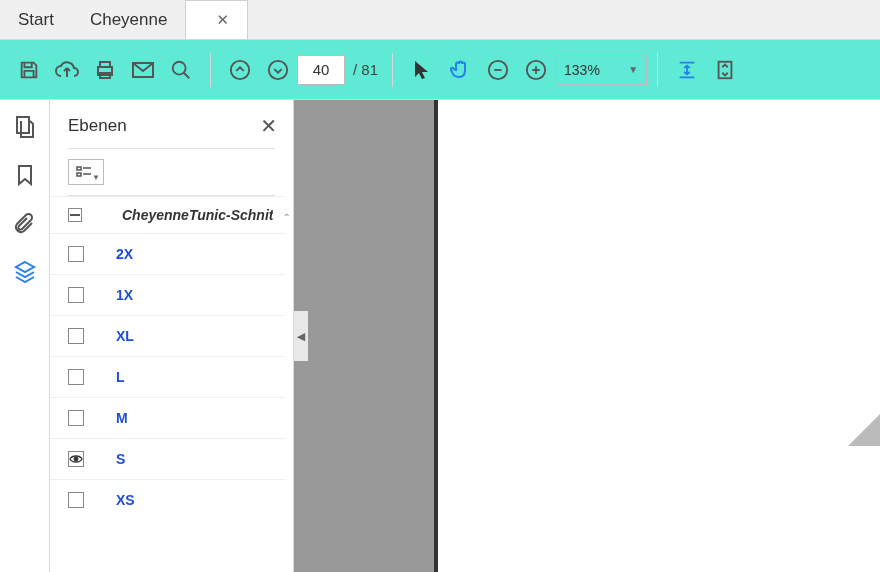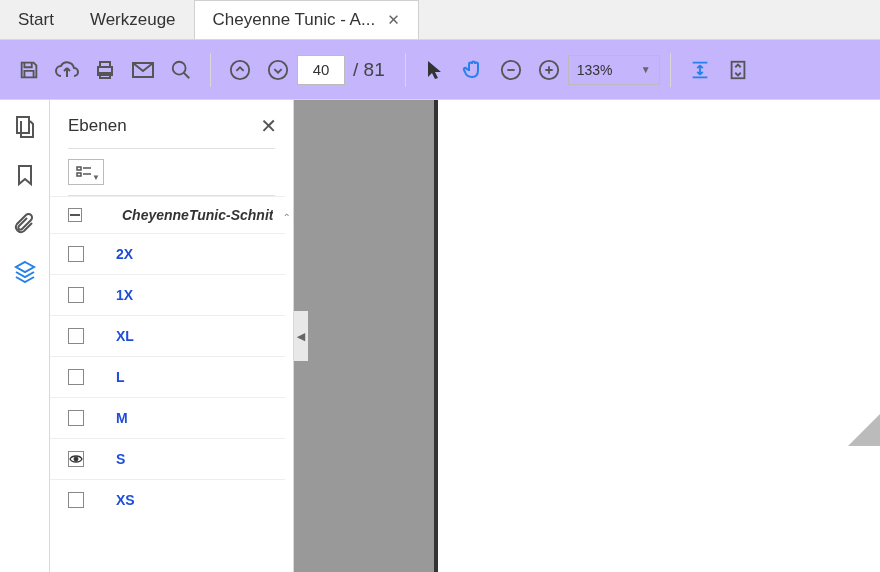--- a/index.html
+++ b/index.html
@@ -3,25 +3,25 @@
 <meta charset="utf-8">
 <style>
   * { box-sizing: border-box; margin: 0; padding: 0; }
   body { font-family: "Segoe UI", Arial, sans-serif; font-size: 14px; color: #333; width: 880px; height: 572px; background: #fff; overflow: hidden; position: relative; }
   
   .tabbar { display: flex; height: 40px; background: #f0f0f0; border-bottom: 1px solid #d8d8d8; }
   .tab { padding: 14px 18px; display: flex; align-items: center; font-size: 17px; color: #333; cursor: pointer; position: relative; }
   .tab.active { background: #fff; border: 1px solid #d0d0d0; border-bottom: none; }
   .tab .close { margin-left: 12px; font-size: 15px; color: #666; }
   
-  .toolbar { display: flex; align-items: center; height: 60px; padding: 0 10px; border-bottom: 1px solid #d8d8d8; background: #c4b5fd; }
+  .toolbar { display: flex; align-items: center; height: 60px; padding: 0 10px; border-bottom: 1px solid #d8d8d8; background: #5eead4; }
   .tool { width: 38px; height: 38px; display: flex; align-items: center; justify-content: center; color: #555; cursor: pointer; }
   .sep { width: 1px; height: 34px; background: #d8d8d8; margin: 0 10px; }
   .pageinput { width: 48px; height: 30px; text-align: center; border: 1px solid #bbb; font-size: 15px; color: #333; }
-  .pagetotal { margin: 0 10px 0 8px; font-size: 19px; color: #444; }
+  .pagetotal { margin: 0 4px 0 8px; font-size: 15px; color: #444; }
   .zoom-select { width: 92px; height: 30px; border: 1px solid #bbb; display: flex; align-items: center; justify-content: space-between; padding: 0 8px; font-size: 14px; color: #333; }
   .zoom-select .caret { font-size: 10px; color: #666; }
 
   .body { display: flex; height: calc(100% - 100px); position: relative; }
   
   .rail { width: 50px; border-right: 1px solid #d8d8d8; display: flex; flex-direction: column; align-items: center; padding-top: 12px; gap: 18px; }
   .rail-item { width: 30px; height: 30px; display: flex; align-items: center; justify-content: center; color: #555; cursor: pointer; }
   .rail-item.active { color: #2680eb; }
 
   .panel { width: 244px; border-right: 1px solid #d8d8d8; display: flex; flex-direction: column; position: relative; }
@@ -52,24 +52,23 @@
   .blue-icon { color:#2680eb; }
 </style>
 </head>
 <body>
 
 <div class="tabbar">
   <div class="tab">
       <span>Start</span>
     </div>
   <div class="tab">
-      <span>Werkzeuge</span>
+      <span>Cheyenne</span>
     </div>
   <div class="tab active">
-    <span>Cheyenne Tunic - A...</span>
     <span class="close">✕</span>
   </div>
 </div>
 
 <div class="toolbar">
   <div class="tool">
       <svg width="22" height="22" viewBox="0 0 24 24" stroke="#555" fill="none" stroke-width="2">
         <path d="M4 4h13l3 3v13H4z"></path>
         <path d="M7 4v5h8V4"></path>
         <path d="M7 20v-7h10v7"></path>

